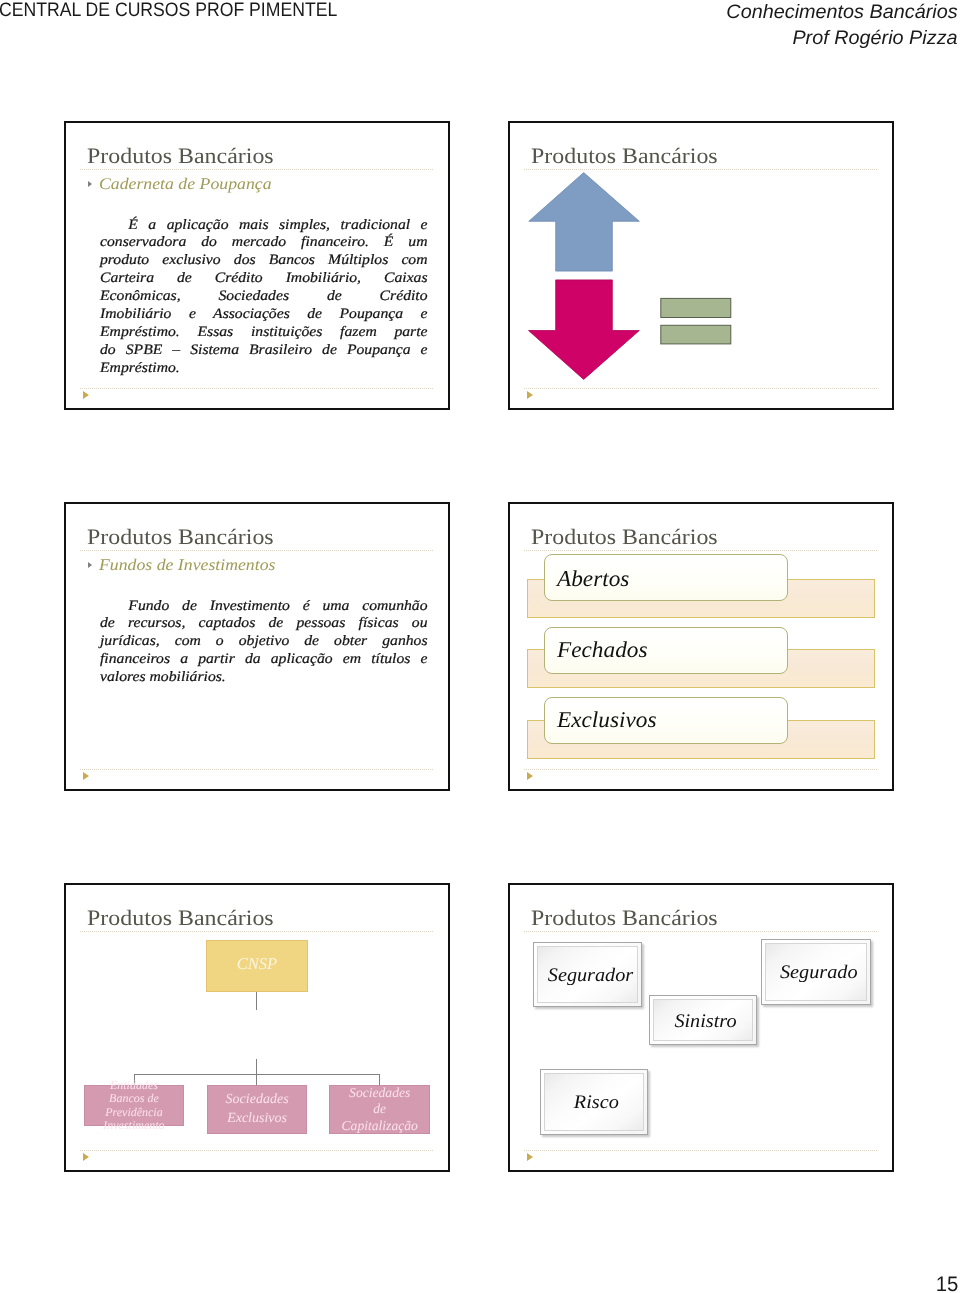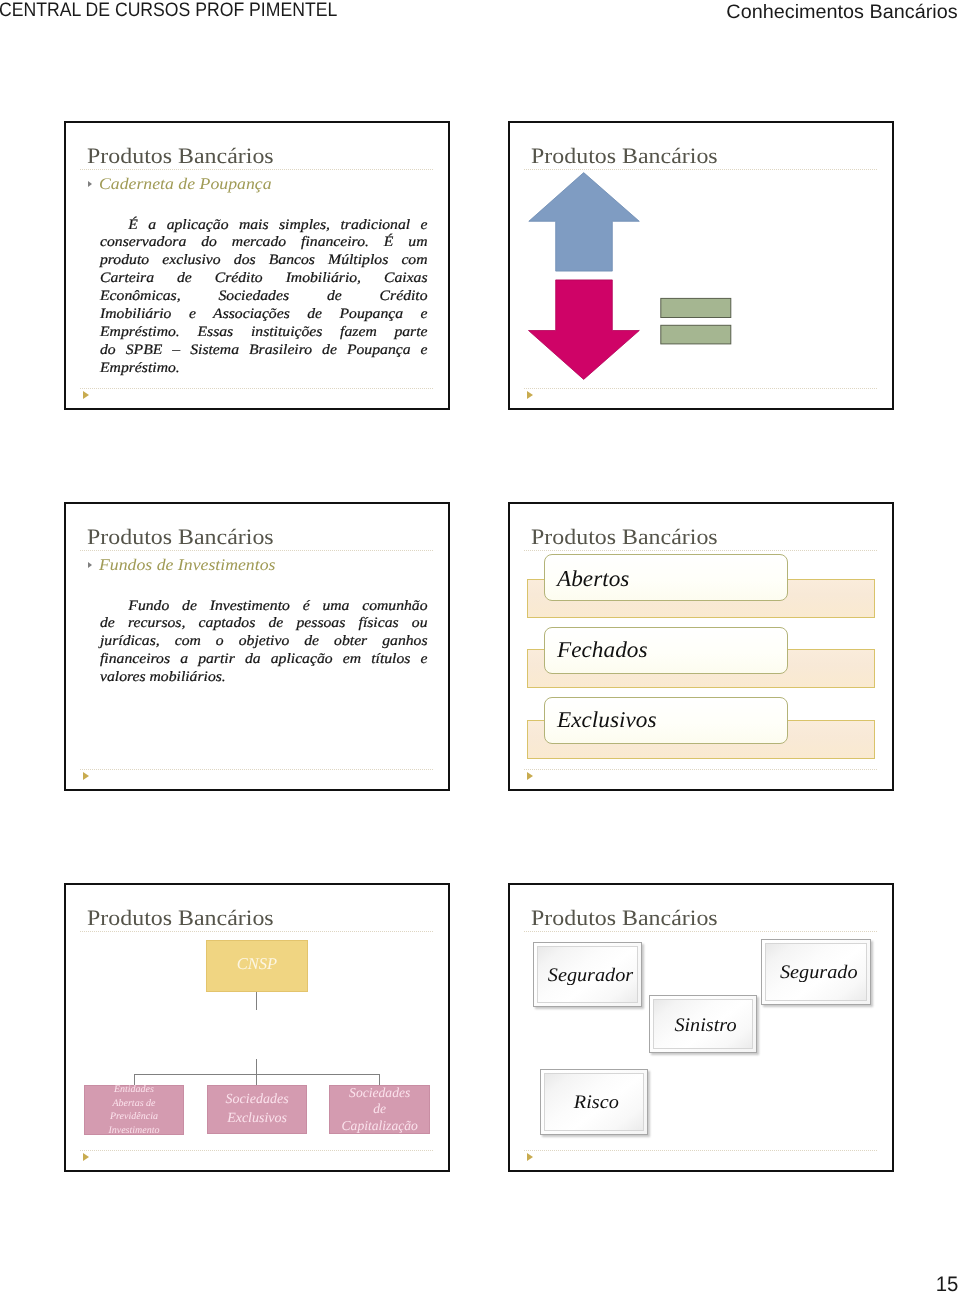--- a/index.html
+++ b/index.html
@@ -2,21 +2,21 @@
 <html><head>
 <meta charset="utf-8">
 <title>Produtos Bancarios</title>
 <style>
   html,body{margin:0;padding:0;}
   body{width:960px;height:1293px;background:#ffffff;font-family:"Liberation Sans",sans-serif;position:relative;overflow:hidden;-webkit-font-smoothing:antialiased;-moz-osx-font-smoothing:grayscale;text-rendering:geometricPrecision;}
   .page{position:absolute;inset:0;}
   
   .hdr-left{position:absolute;left:-1px;top:-1px;font-size:19.5px;color:#1a1a1a;transform:scaleX(0.904);transform-origin:0 0;white-space:nowrap;}
   .hdr-right{position:absolute;right:2.5px;top:-1px;text-align:right;font-size:19.5px;color:#1a1a1a;line-height:26px;white-space:nowrap;}
-  .hdr-right > div{display:block;}
+  .hdr-right > div{display:block;font-style:italic;}
   .hdr-right > div > span{display:inline-block;transform:scaleX(1.016);transform-origin:100% 50%;}
   .pagenum{position:absolute;right:2px;bottom:-4px;font-size:21px;color:#1a1a1a;transform-origin:100% 100%;transform:scaleX(0.97);}
   
   .slide{position:absolute;background:#ffffff;box-sizing:border-box;overflow:hidden;width:385.5px;height:289.3px;}
   .slide::after{content:"";position:absolute;left:0;top:0;right:0;bottom:0;border:2px solid #111111;pointer-events:none;}
   .s1{left:64px;top:121px;}  .s2{left:508px;top:121px;}
   .s3{left:64px;top:502px;}  .s4{left:508px;top:502px;}
   .s5{left:64px;top:883px;}  .s6{left:508px;top:883px;}
   .s-title{position:absolute;left:23.4px;top:21.8px;font-family:"Liberation Serif",serif;font-size:22px;color:#55544a;white-space:nowrap;transform-origin:0 0;transform:scaleX(1.087);}
   .dotline{position:absolute;left:16px;right:17px;height:0;border-top:1px dotted #ded6c2;}
@@ -30,21 +30,21 @@
   .fbox .wbox{position:absolute;left:35.8px;width:244.2px;height:47px;background:linear-gradient(180deg,#ffffff 0%,#fffff9 55%,#fdfcef 100%);border:1px solid #b3b377;border-radius:8px;box-sizing:border-box;}
   .fbox .lbl{position:absolute;font-family:"Liberation Serif",serif;font-style:italic;font-size:22.6px;color:#111;white-space:nowrap;left:48.6px;transform-origin:0 0;transform:scaleX(1.03);}
   .fr1 .peach{top:76.7px;}  .fr1 .wbox{top:52.0px;}  .fr1 .lbl{top:64.0px;}
   .fr2 .peach{top:147.3px;} .fr2 .wbox{top:124.6px;} .fr2 .lbl{top:134.6px;}
   .fr3 .peach{top:217.9px;} .fr3 .wbox{top:194.8px;} .fr3 .lbl{top:205.4px;}
   .org{position:absolute;left:0;top:0;width:384px;height:288px;}
   .org .node{position:absolute;box-sizing:border-box;display:flex;align-items:center;justify-content:center;text-align:center;font-family:"Liberation Serif",serif;font-style:italic;color:#fdf6e6;}
   .org .n-cnsp{left:141.7px;top:56.9px;width:102.3px;height:51.7px;background:#f0d582;border:1px solid #e3c46d;font-size:16.5px;padding-bottom:3px;color:#fcf6e3;}
   .org .n-susep{left:141.7px;top:126.8px;width:102.3px;height:49.5px;background:#7f9cc6;border:1px solid #6f8cb8;font-size:17.6px;padding-bottom:7px;color:#f5f8fd;}
   .org .n-pink{background:#d49bb0;border:1px solid #c88da3;font-size:13.3px;overflow:visible;color:#fbe2ec;}
-  .org .nb1{left:19.5px;top:202.2px;width:100.9px;height:50px;font-size:10px;line-height:13.4px;}
+  .org .nb1{left:19.5px;top:202.2px;width:100.9px;height:41px;font-size:12px;line-height:13.4px;}
   .org .nb2{left:142.9px;top:202.3px;width:100.4px;height:49.1px;font-size:14px;line-height:18.8px;}
   .org .nb3{left:265.4px;top:202.3px;width:100.6px;height:48.5px;font-size:13.6px;line-height:16.6px;}
   .org .conn{position:absolute;background:#808080;}
   .org .c-v1{left:192.4px;top:108.6px;width:1px;height:18.2px;}
   .org .c-v2{left:192.4px;top:176.3px;width:1px;height:15.3px;}
   .org .c-h{left:70.4px;top:190.8px;width:245.3px;height:1px;}
   .org .c-l{left:70.4px;top:190.8px;width:1px;height:11.4px;}
   .org .c-m{left:192.4px;top:190.8px;width:1px;height:11.5px;}
   .org .c-r{left:315.2px;top:190.8px;width:1px;height:11.5px;}
   .gbox{position:absolute;box-sizing:border-box;border:1px solid #a6a6a6;
@@ -53,40 +53,41 @@
         display:flex;align-items:center;justify-content:center;
         font-family:"Liberation Serif",serif;font-style:italic;font-size:19.2px;color:#101010;}
   .gbox::before{content:"";position:absolute;left:3px;top:3px;right:3px;bottom:3px;
         border:1px solid #d6d6d6;
         background:linear-gradient(142deg,#e8e8e8 0%,#f4f4f4 16%,#fcfcfc 40%,#ffffff 58%,#f8f8f8 82%,#ebebeb 100%);
         pointer-events:none;}
   .gbox > span{position:relative;z-index:1;}
   .gbox span{display:inline-block;transform:scaleX(1.055);position:relative;top:1.5px;left:2.5px;}
   .seg1{left:25.1px;top:59.4px;width:109.4px;height:64.2px;}
   .seg2{left:253.3px;top:56.2px;width:109.7px;height:65.5px;}
-  .sin{left:141.1px;top:112px;width:108.0px;height:58px;}
+  .sin{left:141.1px;top:112px;width:108.0px;height:50px;}
   .ris{left:31.7px;top:186px;width:108.3px;height:65.7px;}
   .pre{left:250.3px;top:186.7px;width:108.7px;height:65.3px;}
   .arrows{position:absolute;left:0px;top:0px;overflow:visible;}
   .s-body{position:absolute;font-family:"Liberation Serif",serif;font-style:italic;font-size:14.4px;color:#151515;line-height:17.9px;transform-origin:0 0;transform:scaleX(1.09);-webkit-text-stroke:0.23px #151515;}
   .s-body .ln{display:block;text-align:justify;text-align-last:justify;white-space:pre-wrap;}
   .s-body .ln.last{text-align-last:left;}
   .s-body .ln.first{text-indent:26px;}
   .wrap{display:block;width:100%;}
   .wrap .ln{display:block;text-align:center;text-align-last:center;white-space:nowrap;}
   .b1{left:36px;top:95.5px;width:300.5px;}
   .b3{left:36px;top:95.5px;width:300.5px;}
 </style>
 </head>
 <body>
 
 <div class="page">
   <div class="hdr-left">CENTRAL DE CURSOS PROF PIMENTEL</div>
   <div class="hdr-right">
     <div><span>Conhecimentos Bancários</span></div>
+    <div><span>Prof Rogério Pizza</span></div>
   </div>
   <div class="pagenum">15</div>
 
   <div class="slide s1">
     <div class="s-title">Produtos Bancários</div>
     <div class="dotline dl-top"></div>
     <div class="subtri"></div>
     <div class="s-sub">Caderneta de Poupança</div>
     <div class="s-body b1">
         <span class="ln first">É a aplicação mais simples, tradicional e</span>
@@ -163,21 +164,21 @@
       <div class="conn c-h"></div>
       <div class="conn c-l"></div>
       <div class="conn c-m"></div>
       <div class="conn c-r"></div>
       <div class="node n-cnsp">
           <span>CNSP</span>
         </div>
       <div class="node n-pink nb1">
           <span class="wrap">
             <span class="ln first">Entidades</span>
-            <span class="ln">Abertas de</span>
+            <span class="ln">Bancos de</span>
             <span class="ln">Previdência</span>
             <span class="ln last">Investimento</span>
           </span>
         </div>
       <div class="node n-pink nb2">
           <span class="wrap">
             <span class="ln first">Sociedades</span>
             <span class="ln last">Exclusivos</span>
           </span>
         </div>

